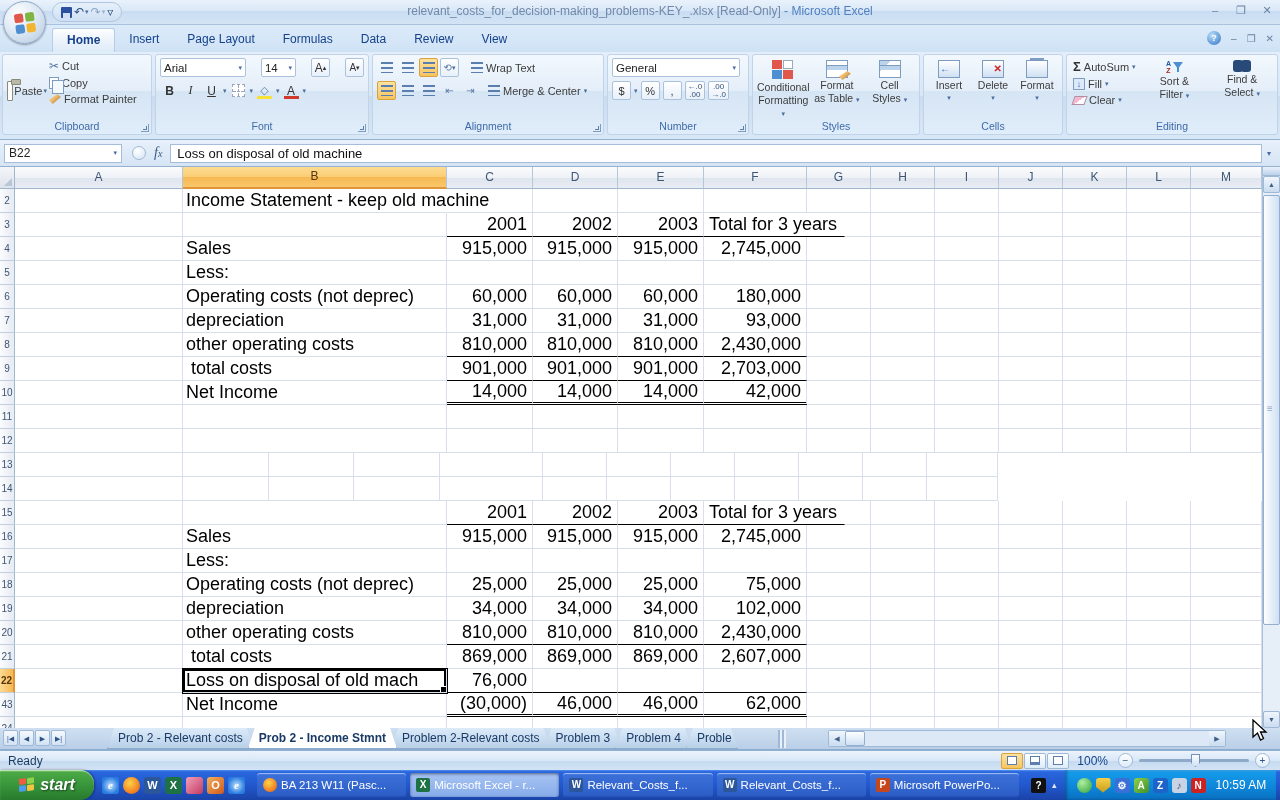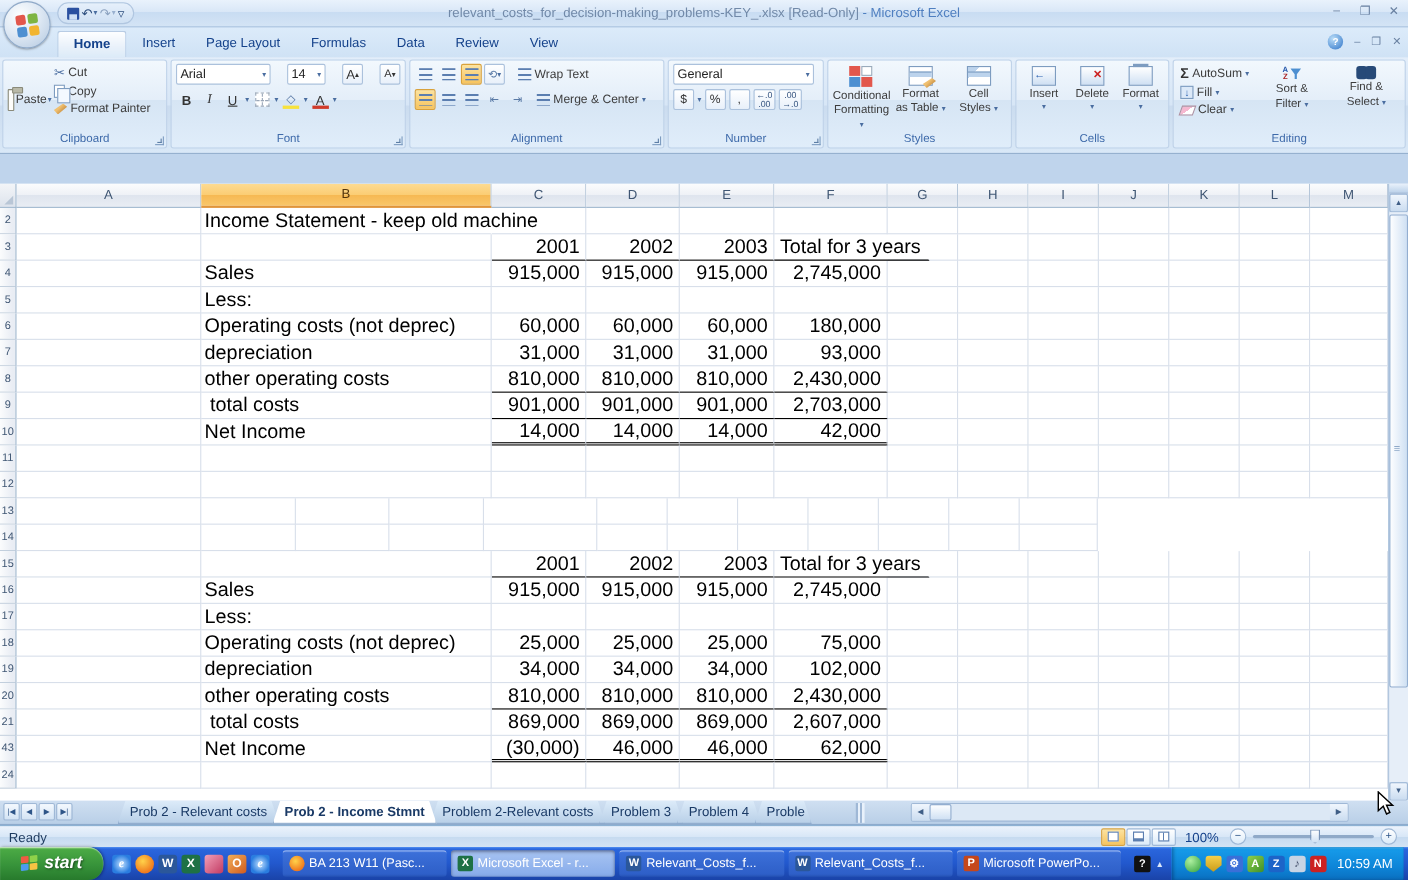--- a/index.html
+++ b/index.html
@@ -500,20 +500,32 @@
         <div class="bigbtn">
           <span class="ic-binoc"></span>
           <span>Find &amp;</span>
           <span><span>Select</span> <span class="dd">▾</span></span>
         </div>
       </div>
       <div class="g-label">Editing</div>
     </div>
   </div>
 
+  <div id="fbar">
+    <div class="namebox">
+      <span>B22</span>
+      <span class="nb-dd">▾</span>
+    </div>
+    <span class="fx-circle"></span>
+    <span class="fx-sym">f<span style="font-size:10px;">x</span></span>
+    <div class="fx-field">
+        <span>Loss on disposal of old machine</span>
+      </div>
+    <span class="fx-exp">▾</span>
+  </div>
 
   <div id="gridwrap">
     <div class="hdr-row">
       <div class="corner"></div>
     <div class="col-header" style="width: 168px;">A</div>
         <div class="col-header selected" style="width: 264px;">B</div>
         <div class="col-header" style="width: 86px;">C</div>
         <div class="col-header" style="width: 85px;">D</div>
         <div class="col-header" style="width: 86px;">E</div>
         <div class="col-header" style="width: 103px;">F</div>
@@ -838,20 +850,36 @@
           <div class="cell num" style="width: 103px;">2,607,000</div>
           <div class="cell" style="width: 64px;"></div>
           <div class="cell" style="width: 64px;"></div>
           <div class="cell" style="width: 64px;"></div>
           <div class="cell" style="width: 64px;"></div>
           <div class="cell" style="width: 64px;"></div>
           <div class="cell" style="width: 64px;"></div>
           <div class="cell" style="width: 71px;"></div>
         </div>
         <div class="grid-row">
+          <div class="row-header selected">22</div>
+          <div class="cell" style="width: 168px;"></div>
+          <div class="cell lbl sel" style="width: 264px;">Loss on disposal of old mach</div>
+          <div class="cell num ub" style="width: 86px;">76,000</div>
+          <div class="cell num ub" style="width: 85px;"></div>
+          <div class="cell num ub" style="width: 86px;"></div>
+          <div class="cell num ub" style="width: 103px;"></div>
+          <div class="cell" style="width: 64px;"></div>
+          <div class="cell" style="width: 64px;"></div>
+          <div class="cell" style="width: 64px;"></div>
+          <div class="cell" style="width: 64px;"></div>
+          <div class="cell" style="width: 64px;"></div>
+          <div class="cell" style="width: 64px;"></div>
+          <div class="cell" style="width: 71px;"></div>
+        </div>
+        <div class="grid-row">
           <div class="row-header">43</div>
           <div class="cell" style="width: 168px;"></div>
           <div class="cell lbl" style="width: 264px;">Net Income</div>
           <div class="cell num ub2" style="width: 86px;">(30,000)</div>
           <div class="cell num ub2" style="width: 85px;">46,000</div>
           <div class="cell num ub2" style="width: 86px;">46,000</div>
           <div class="cell num ub2" style="width: 103px;">62,000</div>
           <div class="cell" style="width: 64px;"></div>
           <div class="cell" style="width: 64px;"></div>
           <div class="cell" style="width: 64px;"></div>

